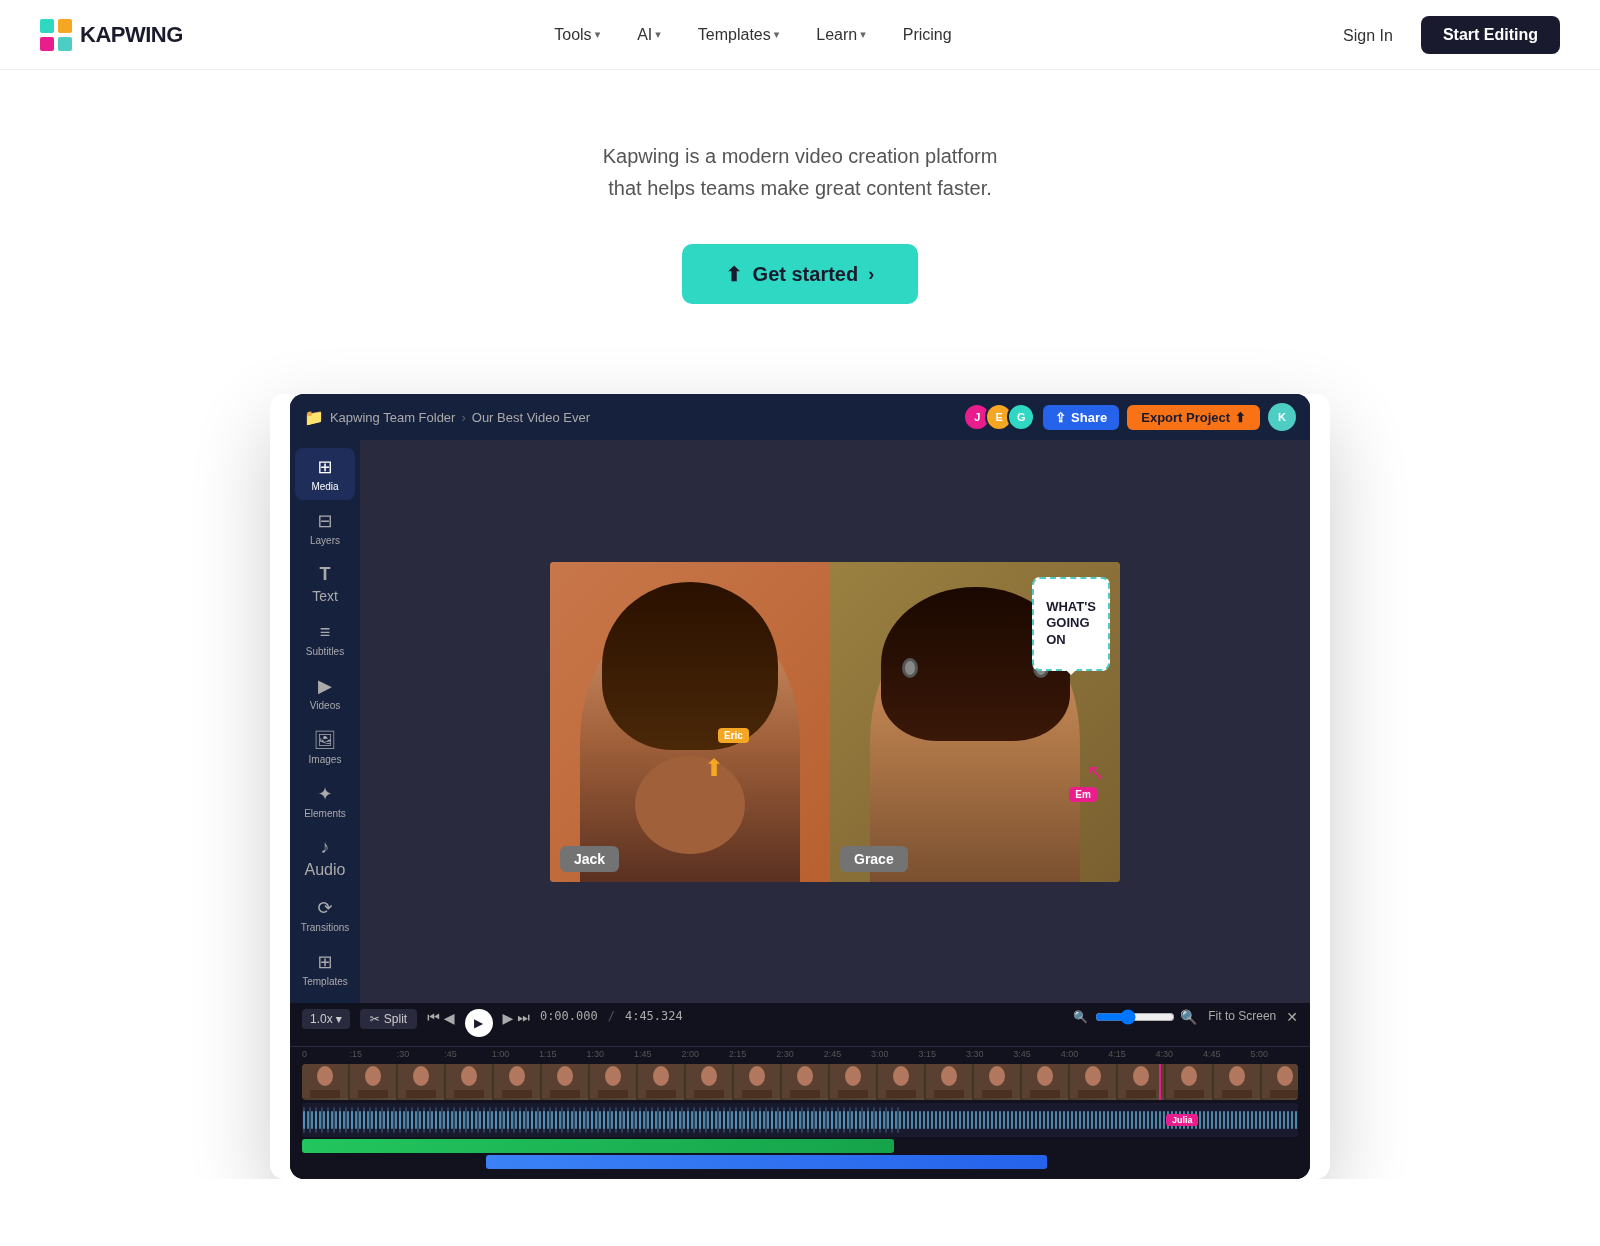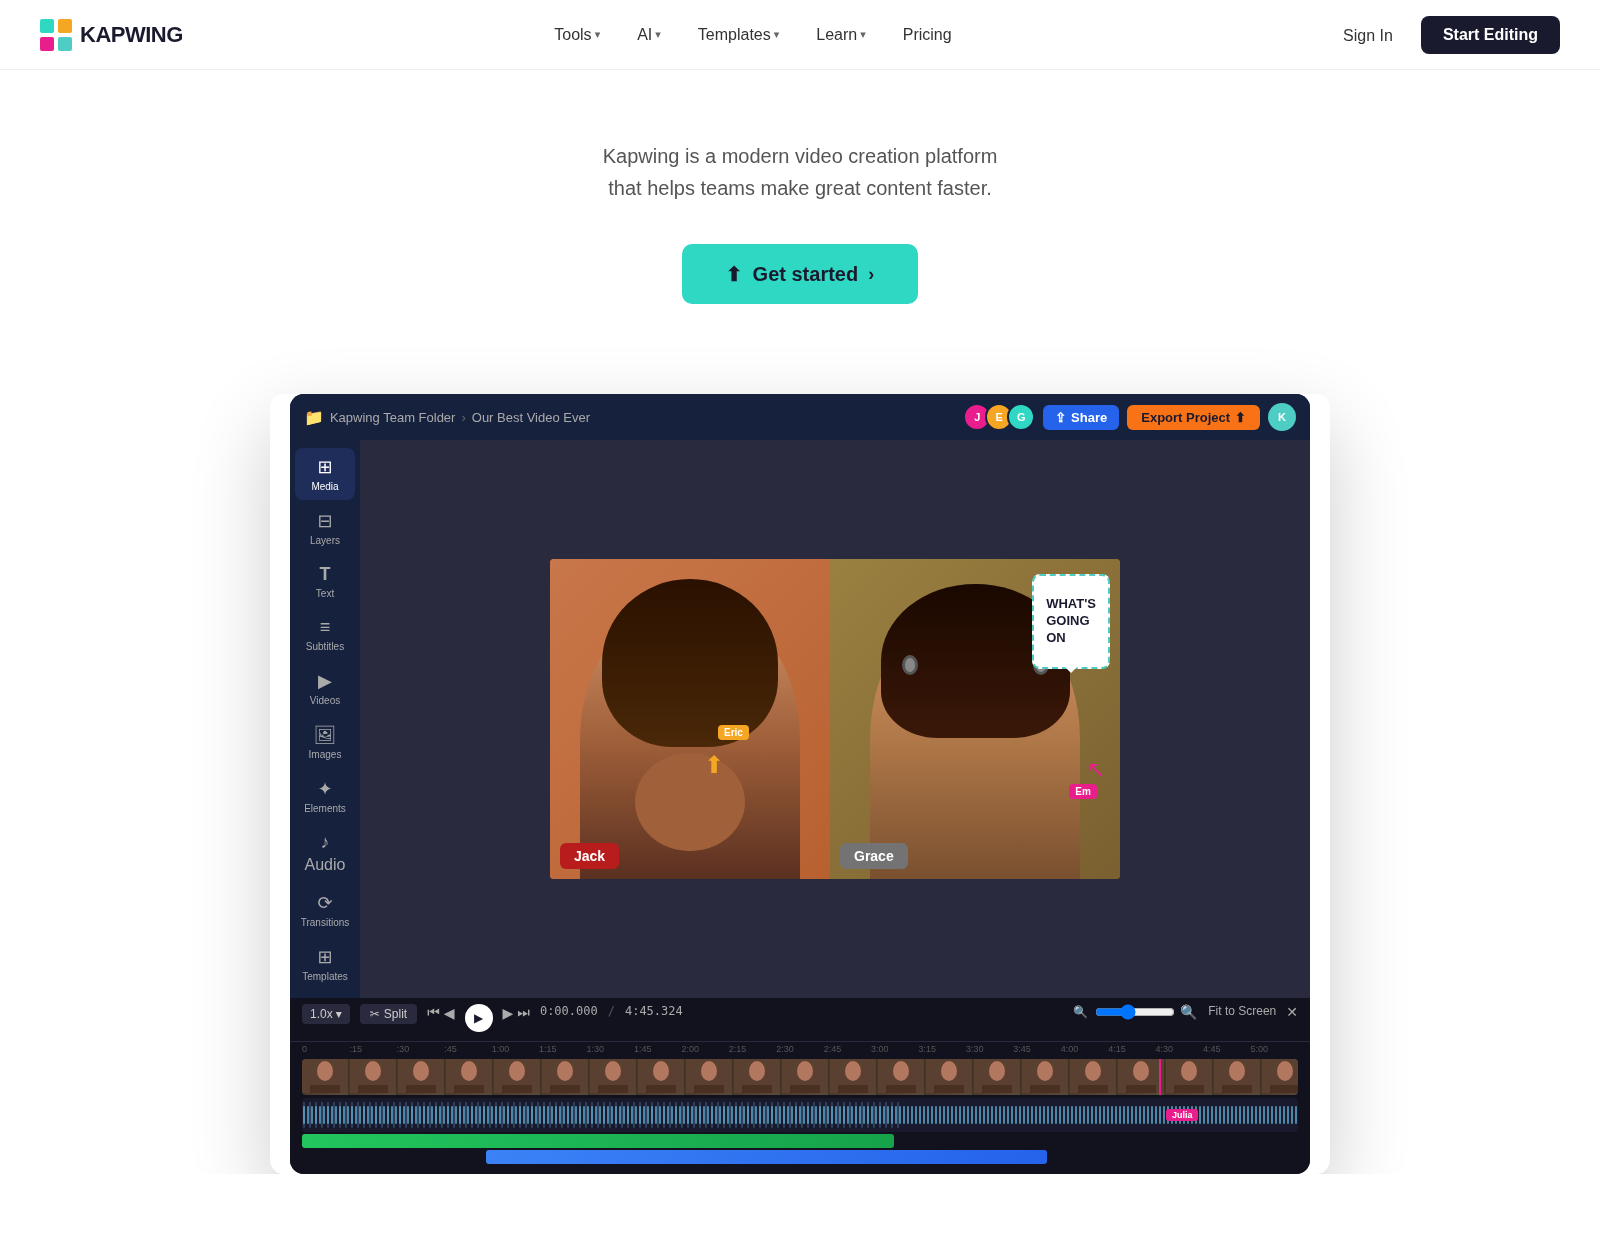--- a/index.html
+++ b/index.html
@@ -303,21 +303,21 @@
         <div class="sidebar-tool active">
           <span class="tool-icon">⊞</span>
           <span style="font-size:10px;">Media</span>
         </div>
         <div class="sidebar-tool">
           <span class="tool-icon">⊟</span>
           <span style="font-size:10px;">Layers</span>
         </div>
         <div class="sidebar-tool">
           <span class="tool-icon" style="font-weight:700;">T</span>
-          <span style="font-size:10px;text-align:right;">Text</span>
+          <span style="font-size:14px;text-align:right;">Text</span>
         </div>
         <div class="sidebar-tool">
           <span class="tool-icon">≡</span>
           <span style="font-size:10px;">Subtitles</span>
         </div>
         <div class="sidebar-tool">
           <span class="tool-icon">▶</span>
           <span style="font-size:10px;">Videos</span>
         </div>
         <div class="sidebar-tool">
@@ -347,21 +347,21 @@
 
           <div class="video-left">
             <div style="position:absolute;inset:0;background:linear-gradient(135deg,#c8774a,#b86030);"></div>
 
             <div style="position:absolute;bottom:0;left:0;right:0;display:flex;justify-content:center;">
               <div style="width:220px;height:280px;background:linear-gradient(180deg,#d4956a 0%,#a0603a 50%,#5a3020 100%);border-radius:50% 50% 0 0;position:relative;">
                 <div style="position:absolute;top:-20px;left:10%;right:10%;height:60%;background:linear-gradient(180deg,#2a1000,#4a2808);border-radius:50% 50% 40% 40%;"></div>
                 <div style="position:absolute;top:55%;left:25%;right:25%;height:35%;background:#a0603a;border-radius:50%;"></div>
               </div>
             </div>
-            <div class="name-tag" style="background:#b91c1c;">
+            <div class="name-tag" style="background:#737373;">
               <span>Jack</span>
             </div>
             <div class="cursor-icon" style="color:#f5a623;">⬆</div>
             <div class="cursor-label">Eric</div>
           </div>
 
           <div class="video-right">
             <div style="position:absolute;inset:0;background:linear-gradient(135deg,#9a8040,#7a6030);"></div>
             <div style="position:absolute;bottom:0;left:0;right:0;display:flex;justify-content:center;">
               <div style="width:210px;height:280px;background:linear-gradient(180deg,#d4956a 0%,#b07848 50%,#7a5030 100%);border-radius:50% 50% 0 0;position:relative;">

